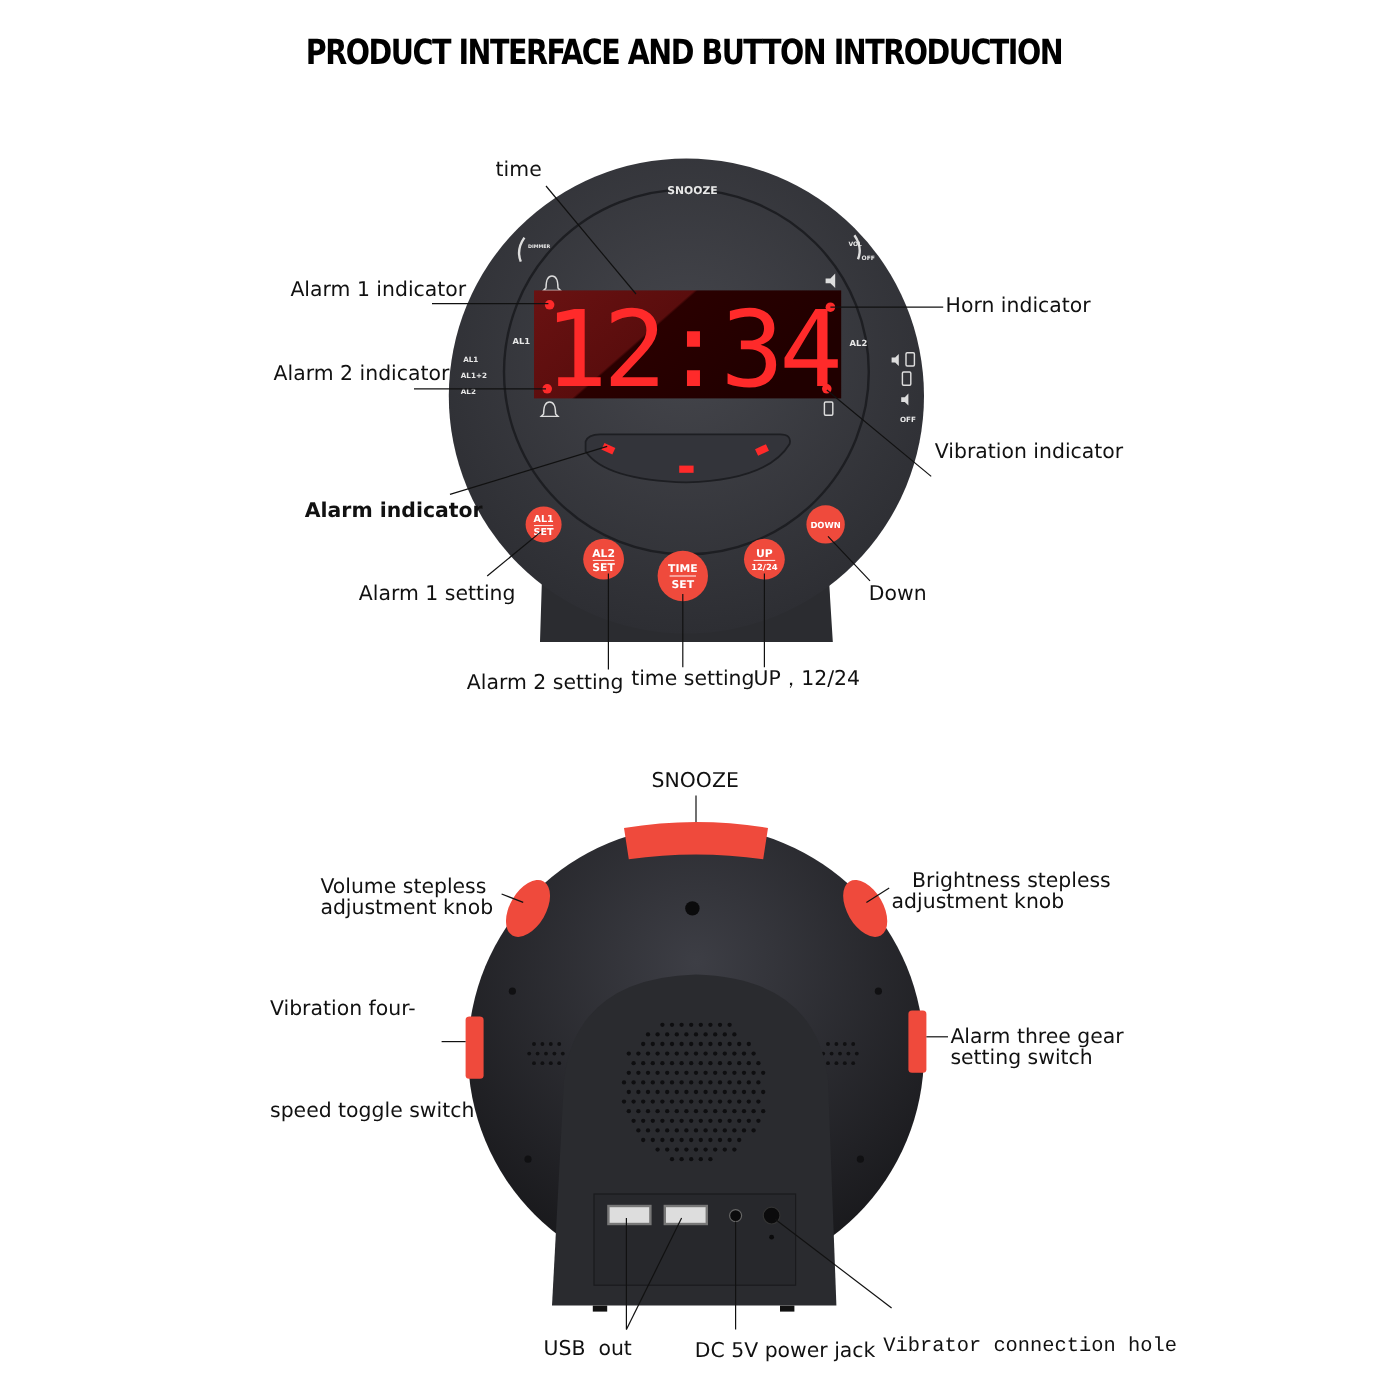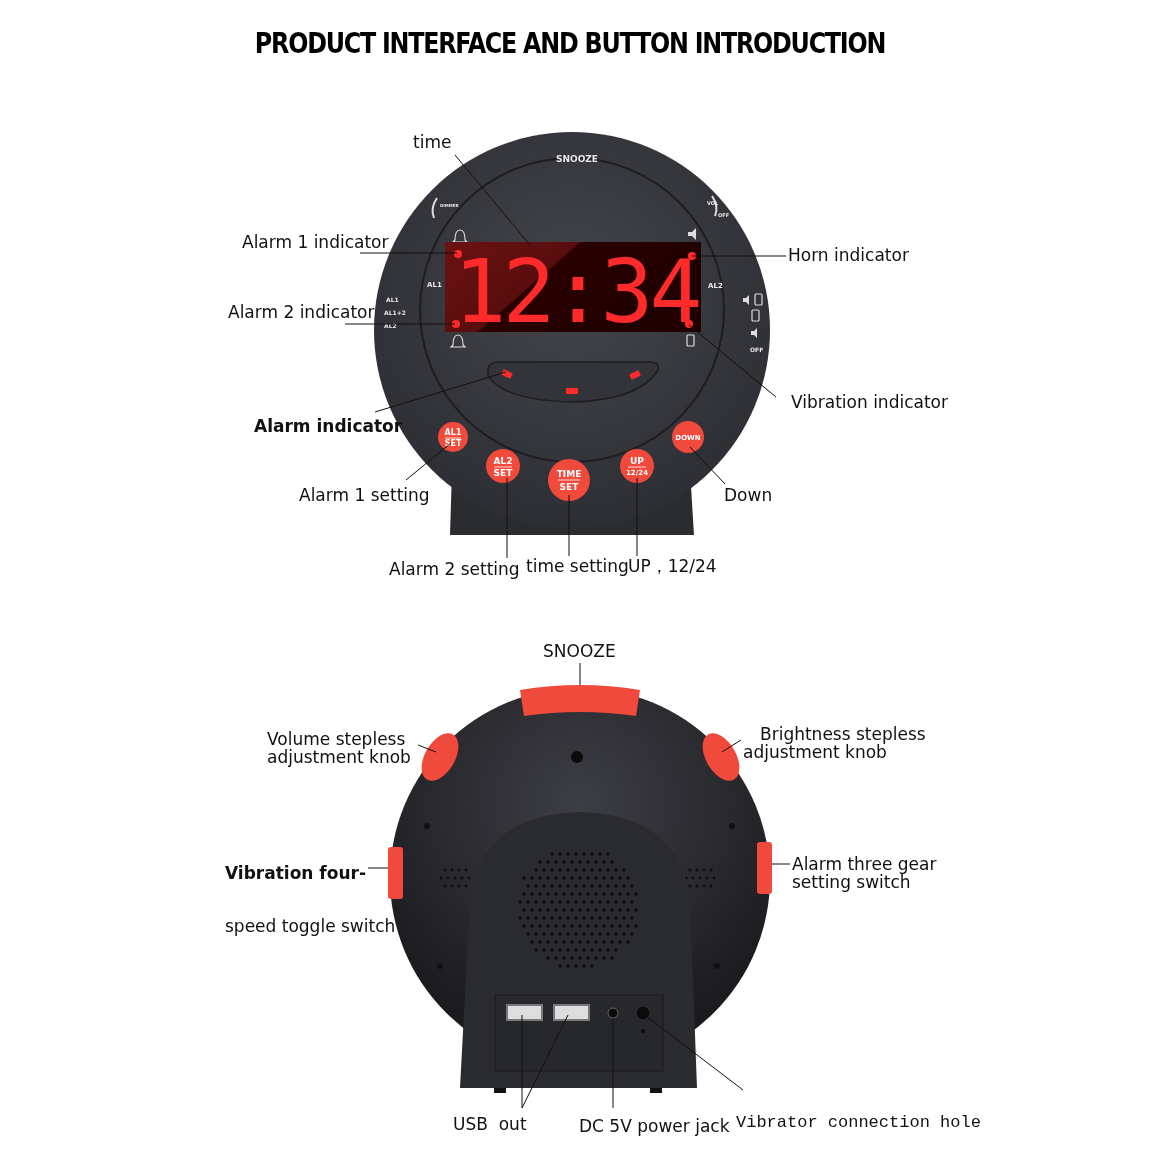--- a/index.html
+++ b/index.html
@@ -390,32 +390,32 @@
     <line x1="646" y1="1016" x2="743" y2="1090"></line>
   </g>
 </svg>
 
 <div id="grill" style="position:absolute;left:0;top:0;width:0;height:0;"></div>
 
 <div class="lbl" style="left:413px;top:133px;">time</div>
 <div class="lbl" style="left:242px;top:233px;">Alarm 1 indicator</div>
 <div class="lbl" style="left:228px;top:303px;">Alarm 2 indicator</div>
 <div class="lbl" style="left:788px;top:246px;">Horn indicator</div>
-<div class="lbl" style="left:779px;top:393px;margin-left:12px;">Vibration indicator</div>
+<div class="lbl" style="left:779px;top:368px;">Vibration indicator</div>
 <div class="lbl" style="left:254px;top:417px;font-weight:bold;">Alarm indicator</div>
 <div class="lbl" style="left:299px;top:486px;">Alarm 1 setting</div>
 <div class="lbl" style="left:724px;top:486px;">Down</div>
 <div class="lbl" style="left:389px;top:560px;">Alarm 2 setting</div>
 <div class="lbl" style="left:526px;top:557px;">time setting</div>
 <div class="lbl" style="left:628px;top:557px;text-align:right;">UP，12/24</div>
 
 <div class="lbl" style="left:543px;top:642px;">SNOOZE</div>
 <div class="lbl" style="left:267px;top:730px;text-align:right;">Volume stepless</div>
 <div class="lbl" style="left:267px;top:748px;">adjustment knob</div>
 <div class="lbl" style="left:760px;top:725px;">Brightness stepless</div>
 <div class="lbl" style="left:743px;top:743px;">adjustment knob</div>
-<div class="lbl" style="left:225px;top:864px;font-weight:bold;">Vibration four-</div>
+<div class="lbl" style="left:225px;top:832px;">Vibration four-</div>
 <div class="lbl" style="left:225px;top:880px;margin-top:37px;">speed toggle switch</div>
 <div class="lbl" style="left:792px;top:855px;text-align:right;">Alarm three gear</div>
 <div class="lbl" style="left:792px;top:873px;">setting switch</div>
 <div class="lbl" style="left:453px;top:1115px;white-space:pre;">USB  out</div>
 <div class="lbl" style="left:579px;top:1117px;">DC 5V power jack</div>
 <div class="lbl" style="left:736px;top:1114px;font-family:Liberation Mono, monospace;">Vibrator connection hole</div>
 
 </body></html>

